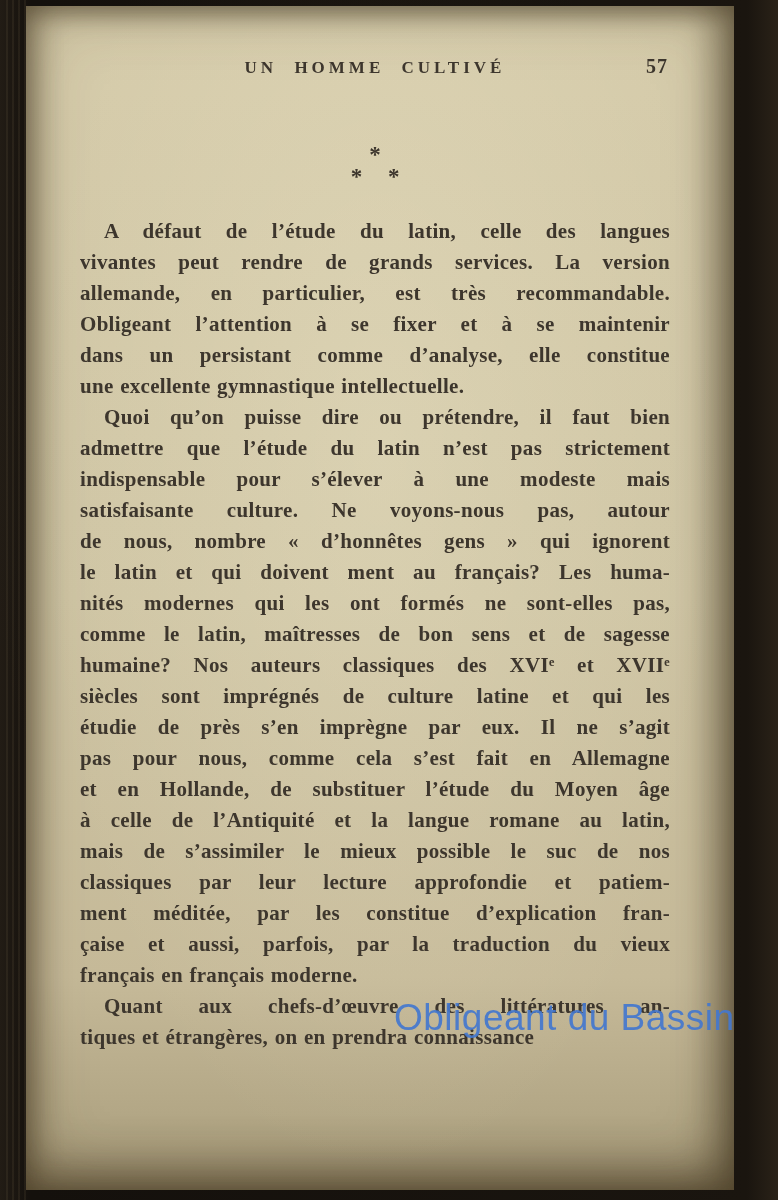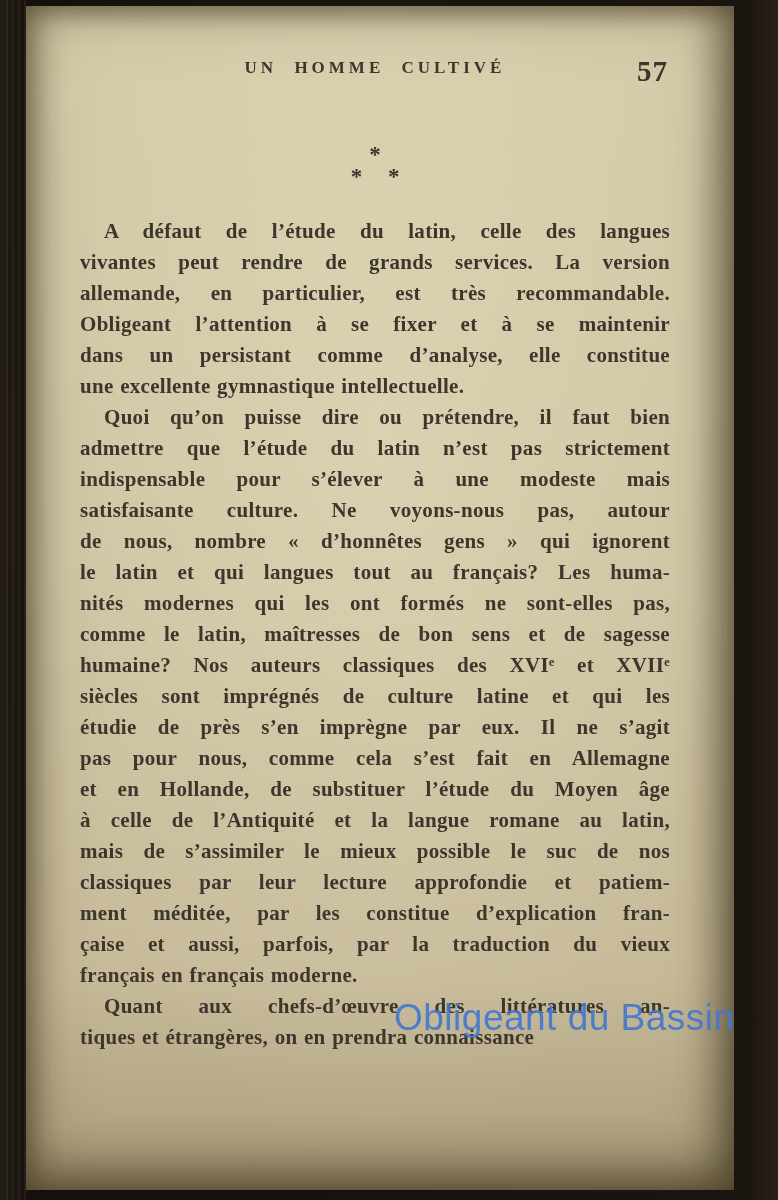--- a/index.html
+++ b/index.html
@@ -43,21 +43,21 @@
     position:relative;height:26px;
   }
   .running-title{
     display:block;text-align:center;
     font-size:17px;font-weight:bold;
     letter-spacing:4px;word-spacing:9px;
     color:var(--ink);
   }
   .page-number{
     position:absolute;right:2px;top:-3px;
-    font-size:29px;font-weight:bold;letter-spacing:1px;
+    font-size:20px;font-weight:bold;letter-spacing:1px;
   }
   .asterism{
     margin-top:60px;text-align:center;line-height:22px;
     font-size:23px;font-weight:bold;color:var(--ink);
   }
   .asterism .row{display:block;}
   .asterism .row.bottom{letter-spacing:10px;padding-left:10px;}
   .body-text{
     margin-top:28px;
     font-size:21px;line-height:31px;
@@ -101,21 +101,21 @@
           <div class="line">Obligeant l’attention à se fixer et à se maintenir</div>
           <div class="line">dans un persistant comme d’analyse, elle constitue</div>
           <div class="line last">une excellente gymnastique intellectuelle.</div>
         </div>
         <div class="para">
           <div class="line first">Quoi qu’on puisse dire ou prétendre, il faut bien</div>
           <div class="line">admettre que l’étude du latin n’est pas strictement</div>
           <div class="line">indispensable pour s’élever à une modeste mais</div>
           <div class="line">satisfaisante culture. Ne voyons-nous pas, autour</div>
           <div class="line">de nous, nombre « d’honnêtes gens » qui ignorent</div>
-          <div class="line">le latin et qui langues tout au français? Les huma-</div>
+          <div class="line">le latin et qui doivent ment au français? Les huma-</div>
           <div class="line">nités modernes qui les ont formés ne sont-elles pas,</div>
           <div class="line">comme le latin, maîtresses de bon sens et de sagesse</div>
           <div class="line">humaine? Nos auteurs classiques des XVIᵉ et XVIIᵉ</div>
           <div class="line">siècles sont imprégnés de culture latine et qui les</div>
           <div class="line">étudie de près s’en imprègne par eux. Il ne s’agit</div>
           <div class="line">pas pour nous, comme cela s’est fait en Allemagne</div>
           <div class="line">et en Hollande, de substituer l’étude du Moyen âge</div>
           <div class="line">à celle de l’Antiquité et la langue romane au latin,</div>
           <div class="line">mais de s’assimiler le mieux possible le suc de nos</div>
           <div class="line">classiques par leur lecture approfondie et patiem-</div>

